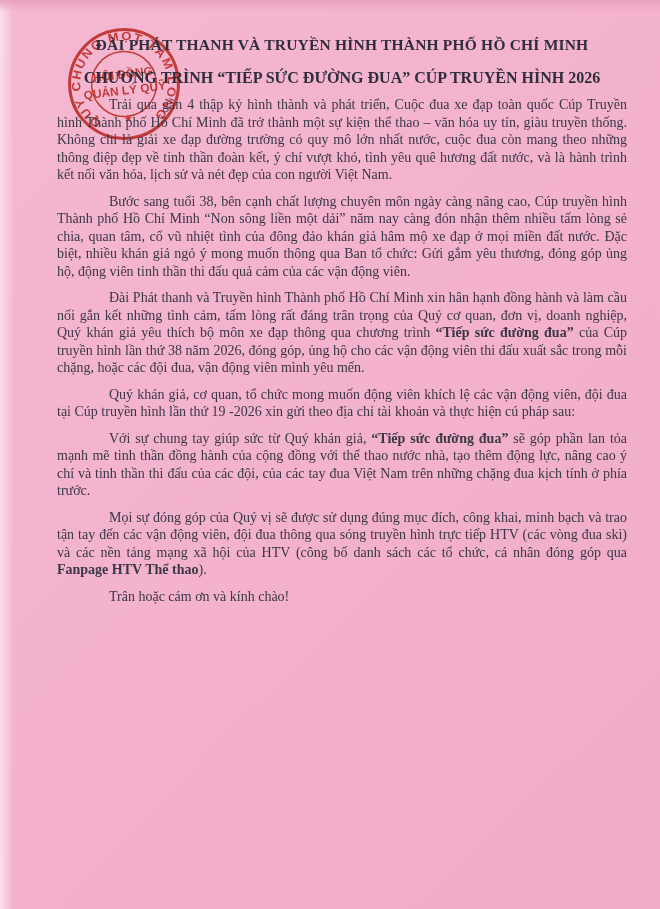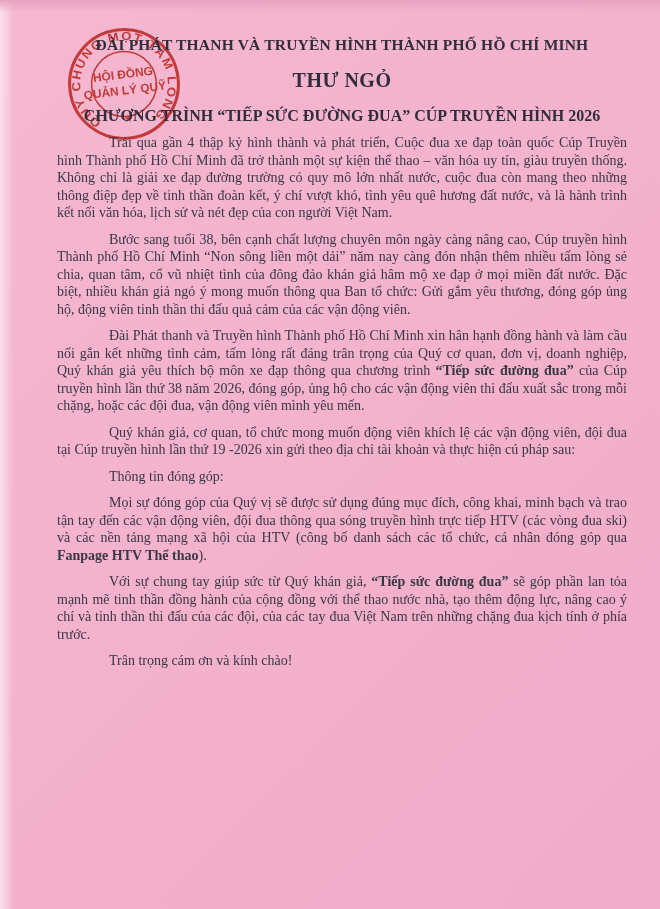--- a/index.html
+++ b/index.html
@@ -84,38 +84,36 @@
     </text>
     <text x="65" y="59" text-anchor="middle" font-size="12.5">HỘI ĐỒNG</text>
     <text x="65" y="76" text-anchor="middle" font-size="12.5">QUẢN LÝ QUỸ</text>
     <text x="65" y="105" text-anchor="middle" font-size="11">★</text>
   </svg>
 
   <div class="content">
 
     <header>
       <div class="org-title">ĐÀI PHÁT THANH VÀ TRUYỀN HÌNH THÀNH PHỐ HỒ CHÍ MINH</div>
-      <div class="letter-title">THƯ NGỎ</div>
       <div class="program-title">CHƯƠNG TRÌNH “TIẾP SỨC ĐƯỜNG ĐUA” CÚP TRUYỀN HÌNH 2026</div>
     </header>
 
 
     <p class="body-par">Trải qua gần 4 thập kỷ hình thành và phát triển, Cuộc đua xe đạp toàn quốc Cúp Truyền hình Thành phố Hồ Chí Minh đã trở thành một sự kiện thể thao – văn hóa uy tín, giàu truyền thống. Không chỉ là giải xe đạp đường trường có quy mô lớn nhất nước, cuộc đua còn mang theo những thông điệp đẹp về tinh thần đoàn kết, ý chí vượt khó, tình yêu quê hương đất nước, và là hành trình kết nối văn hóa, lịch sử và nét đẹp của con người Việt Nam.</p>
 
     <p class="body-par">Bước sang tuổi 38, bên cạnh chất lượng chuyên môn ngày càng nâng cao, Cúp truyền hình Thành phố Hồ Chí Minh “Non sông liền một dải” năm nay càng đón nhận thêm nhiều tấm lòng sẻ chia, quan tâm, cổ vũ nhiệt tình của đông đảo khán giả hâm mộ xe đạp ở mọi miền đất nước. Đặc biệt, nhiều khán giả ngỏ ý mong muốn thông qua Ban tổ chức: Gửi gắm yêu thương, đóng góp ủng hộ, động viên tinh thần thi đấu quả cảm của các vận động viên.</p>
 
     <p class="body-par"><span>Đài Phát thanh và Truyền hình Thành phố Hồ Chí Minh xin hân hạnh đồng hành và làm cầu nối gắn kết những tình cảm, tấm lòng rất đáng trân trọng của Quý cơ quan, đơn vị, doanh nghiệp, Quý khán giả yêu thích bộ môn xe đạp thông qua chương trình </span><span class="bold">“Tiếp sức đường đua”</span><span> của Cúp truyền hình lần thứ 38 năm 2026, đóng góp, ủng hộ cho các vận động viên thi đấu xuất sắc trong mỗi chặng, hoặc các đội đua, vận động viên mình yêu mến.</span></p>
 
     <p class="body-par">Quý khán giả, cơ quan, tổ chức mong muốn động viên khích lệ các vận động viên, đội đua tại Cúp truyền hình lần thứ 19 -2026 xin gửi theo địa chỉ tài khoản và thực hiện cú pháp sau:</p>
 
-    <p class="body-par no-justify">Thông tin đóng góp:</p>
 
 
 
 
+    <p class="body-par"><span>Với sự chung tay giúp sức từ Quý khán giả, </span><span class="bold">“Tiếp sức đường đua”</span><span> sẽ góp phần lan tỏa mạnh mẽ tinh thần đồng hành của cộng đồng với thể thao nước nhà, tạo thêm động lực, nâng cao ý chí và tinh thần thi đấu của các đội, của các tay đua Việt Nam trên những chặng đua kịch tính ở phía trước.</span></p>
+
     <p class="body-par"><span>Mọi sự đóng góp của Quý vị sẽ được sử dụng đúng mục đích, công khai, minh bạch và trao tận tay đến các vận động viên, đội đua thông qua sóng truyền hình trực tiếp HTV (các vòng đua ski) và các nền tảng mạng xã hội của HTV (công bố danh sách các tổ chức, cá nhân đóng góp qua </span><span class="bold">Fanpage HTV Thể thao</span><span>).</span></p>
 
-    <p class="body-par"><span>Với sự chung tay giúp sức từ Quý khán giả, </span><span class="bold">“Tiếp sức đường đua”</span><span> sẽ góp phần lan tỏa mạnh mẽ tinh thần đồng hành của cộng đồng với thể thao nước nhà, tạo thêm động lực, nâng cao ý chí và tinh thần thi đấu của các đội, của các tay đua Việt Nam trên những chặng đua kịch tính ở phía trước.</span></p>
-
-    <p class="body-par no-justify">Trân trọng cám ơn và kính chào!</p>
+    <p class="body-par no-justify">Trân hoặc cám ơn và kính chào!</p>
 
   </div>
 </div>
 
 </body></html>

